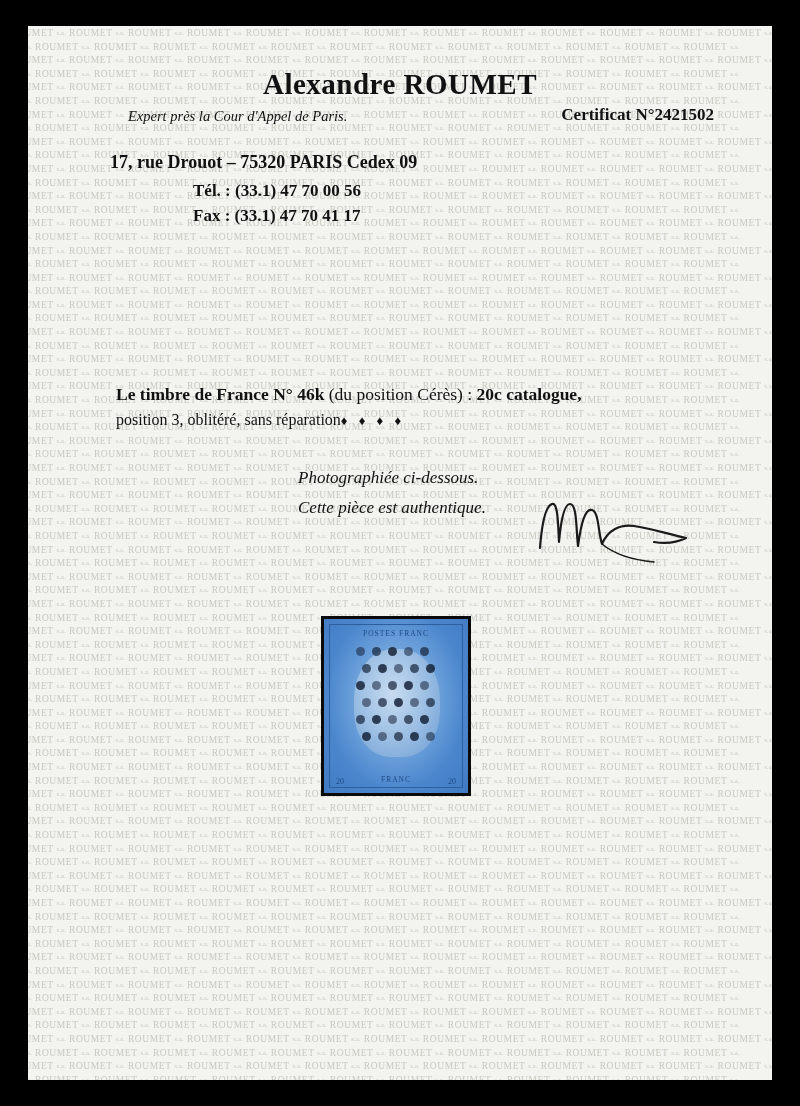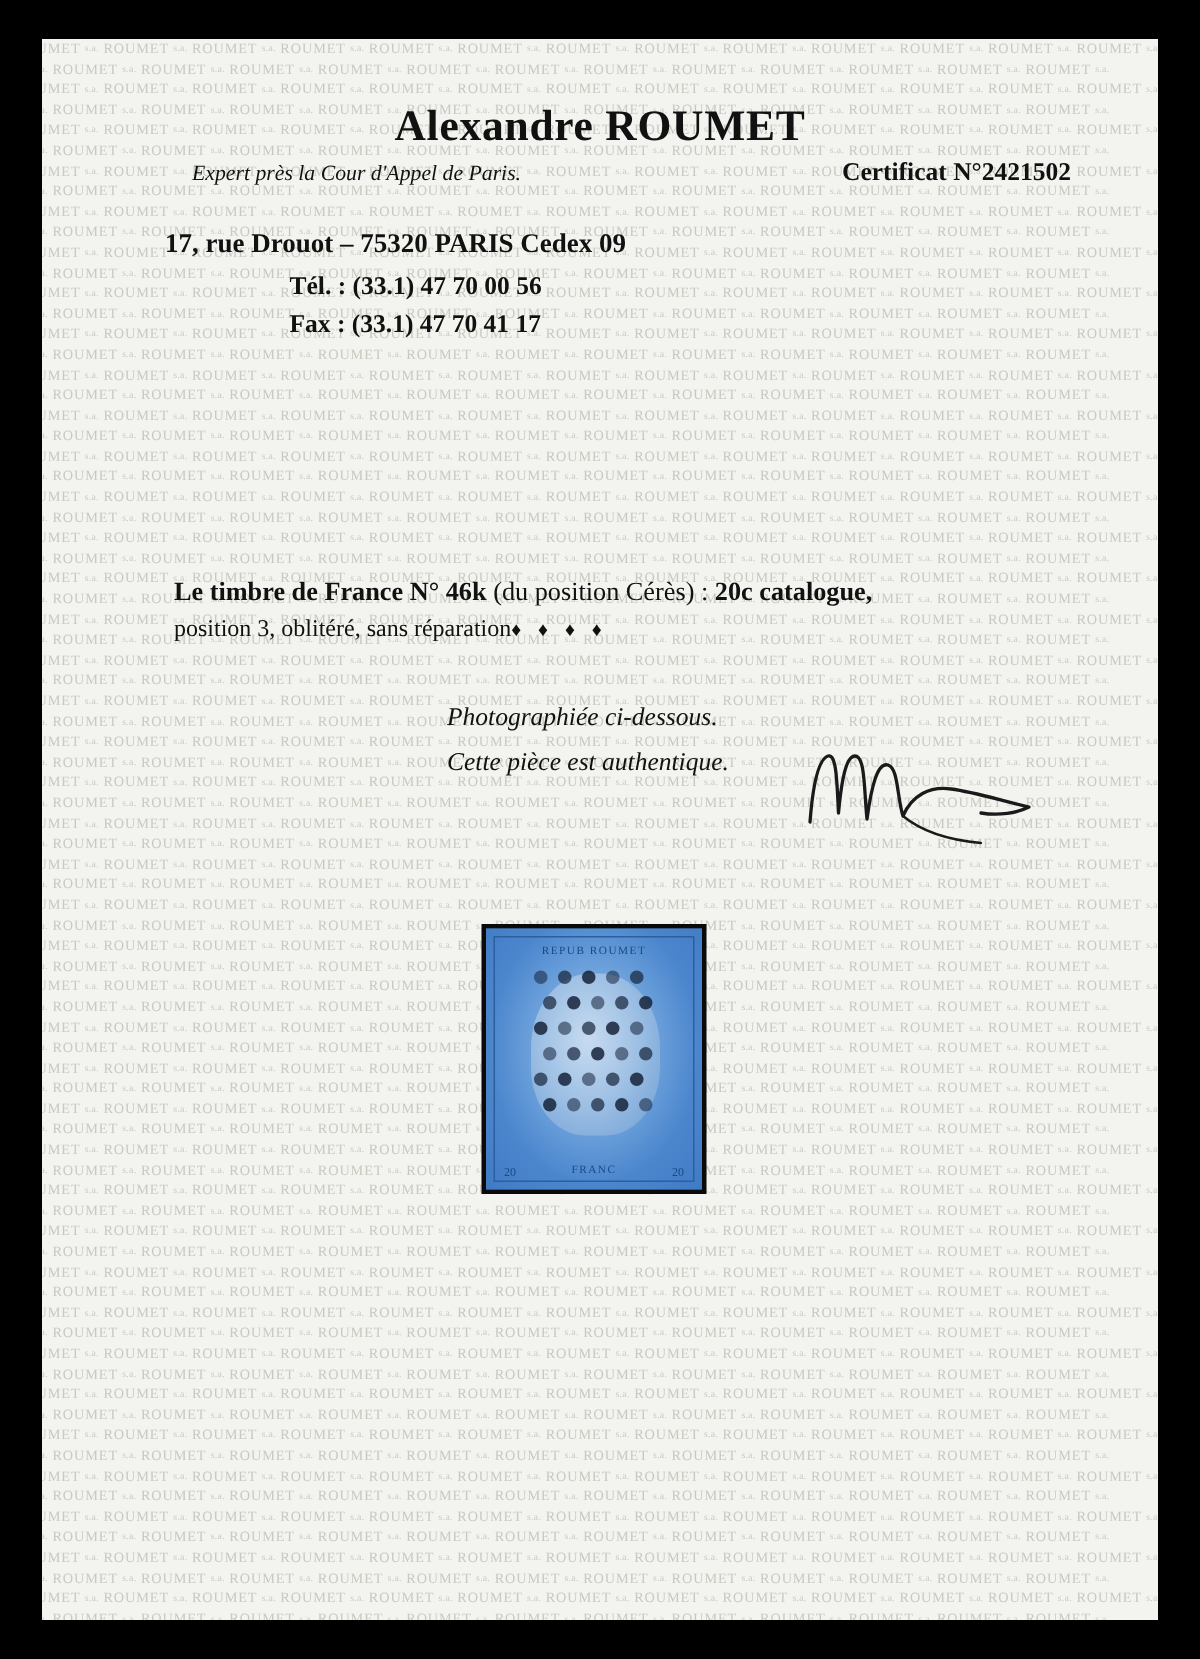--- a/index.html
+++ b/index.html
@@ -352,21 +352,21 @@
     <svg id="signature" viewBox="0 0 180 110" xmlns="http://www.w3.org/2000/svg">
       <path d="M12,72 C14,46 18,30 24,28 C30,26 30,48 31,66 C33,44 36,28 42,28 C49,28 48,52 50,70 C53,48 57,32 64,34 C71,36 70,56 74,68 C80,54 92,48 106,50 C122,52 140,58 158,62 C150,66 138,68 126,66" fill="none" stroke="#1a1a1a" stroke-width="2.2" stroke-linecap="round" stroke-linejoin="round"></path>
       <path d="M74,68 C86,78 104,84 126,86" fill="none" stroke="#1a1a1a" stroke-width="1.6" stroke-linecap="round"></path>
     </svg>
 
     <div id="stamp-figure">
       <div id="stamp-inner">
         <div id="stamp-paper"></div>
         <div class="stamp-frame"></div>
         <div id="stamp-head"></div>
-        <div class="stamp-top-text">REPUB ROUMET</div>
+        <div class="stamp-top-text">POSTES FRANC</div>
         <div class="stamp-bottom-text">FRANC</div>
         <div class="stamp-val-left">20</div>
         <div class="stamp-val-right">20</div>
         <div id="cancel-marks">
             <div class="cancel-dot" style="left: 32px; top: 28px; opacity: 0.55;"></div>
             <div class="cancel-dot" style="left: 48px; top: 28px; opacity: 0.7;"></div>
             <div class="cancel-dot" style="left: 64px; top: 28px; opacity: 0.85;"></div>
             <div class="cancel-dot" style="left: 80px; top: 28px; opacity: 0.55;"></div>
             <div class="cancel-dot" style="left: 96px; top: 28px; opacity: 0.7;"></div>
             <div class="cancel-dot" style="left: 38px; top: 45px; opacity: 0.7;"></div>

